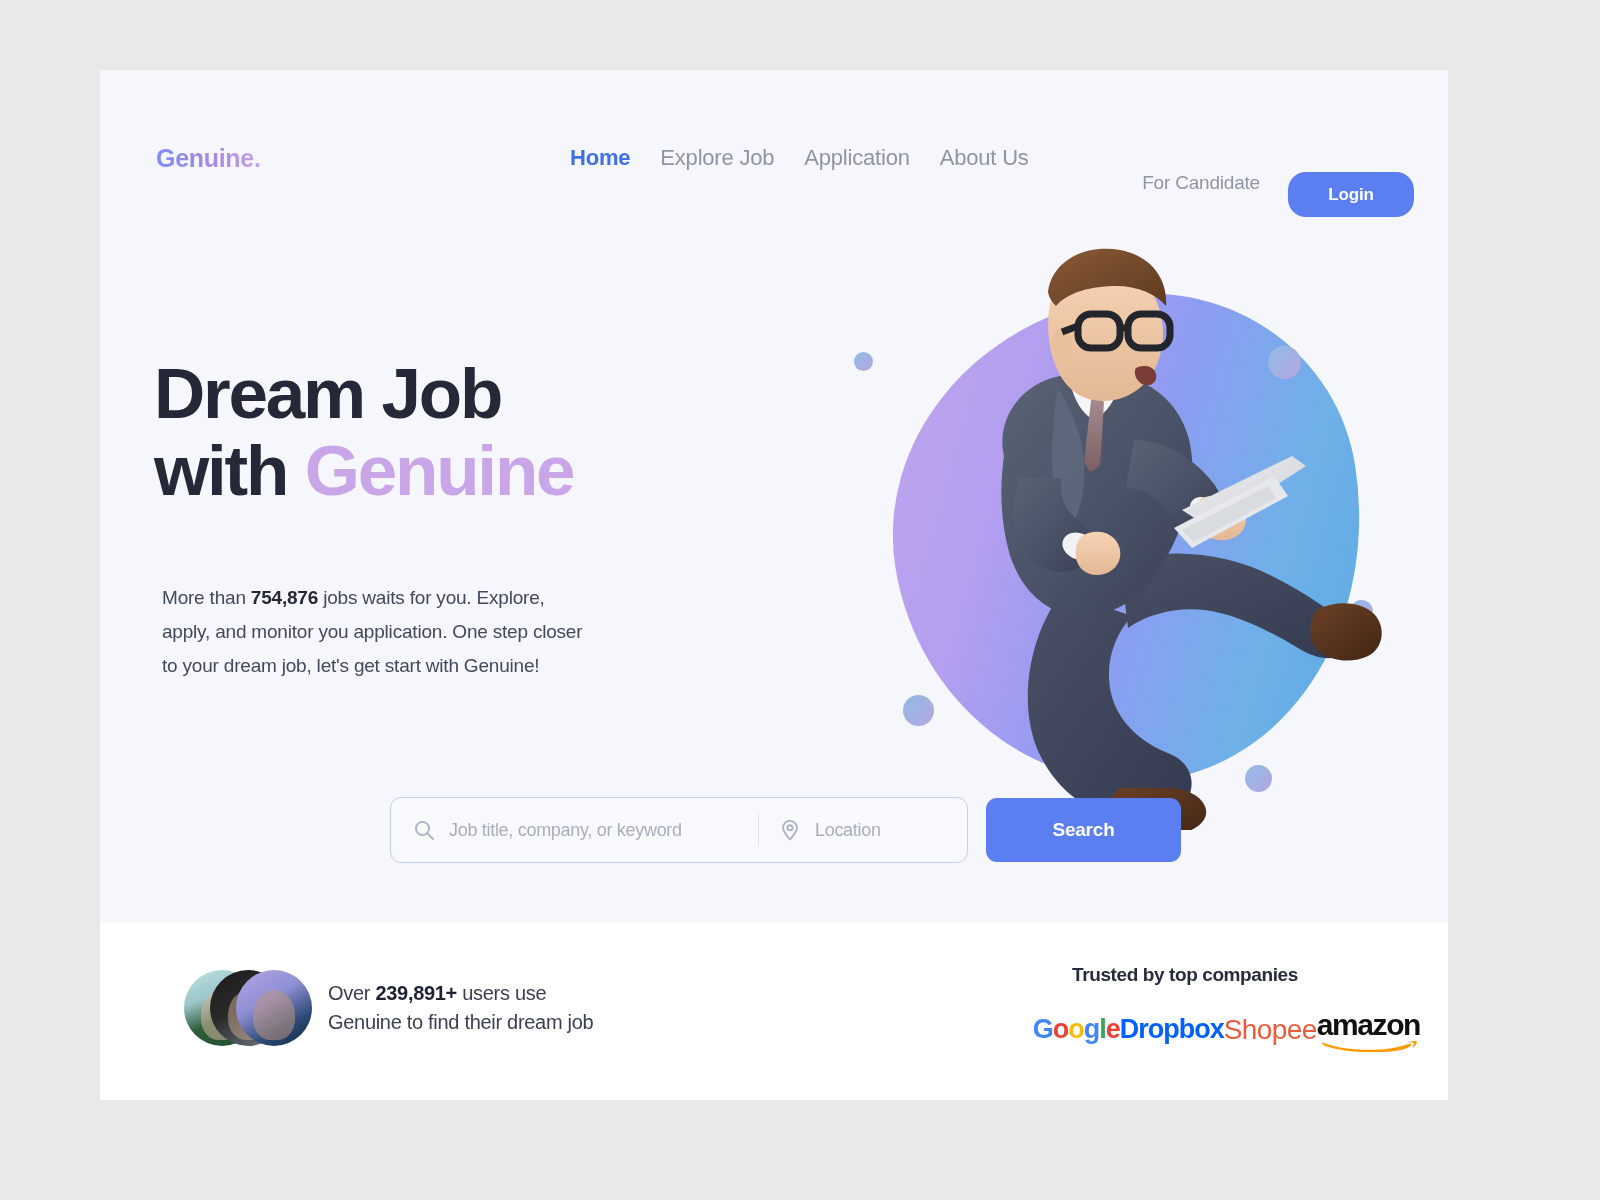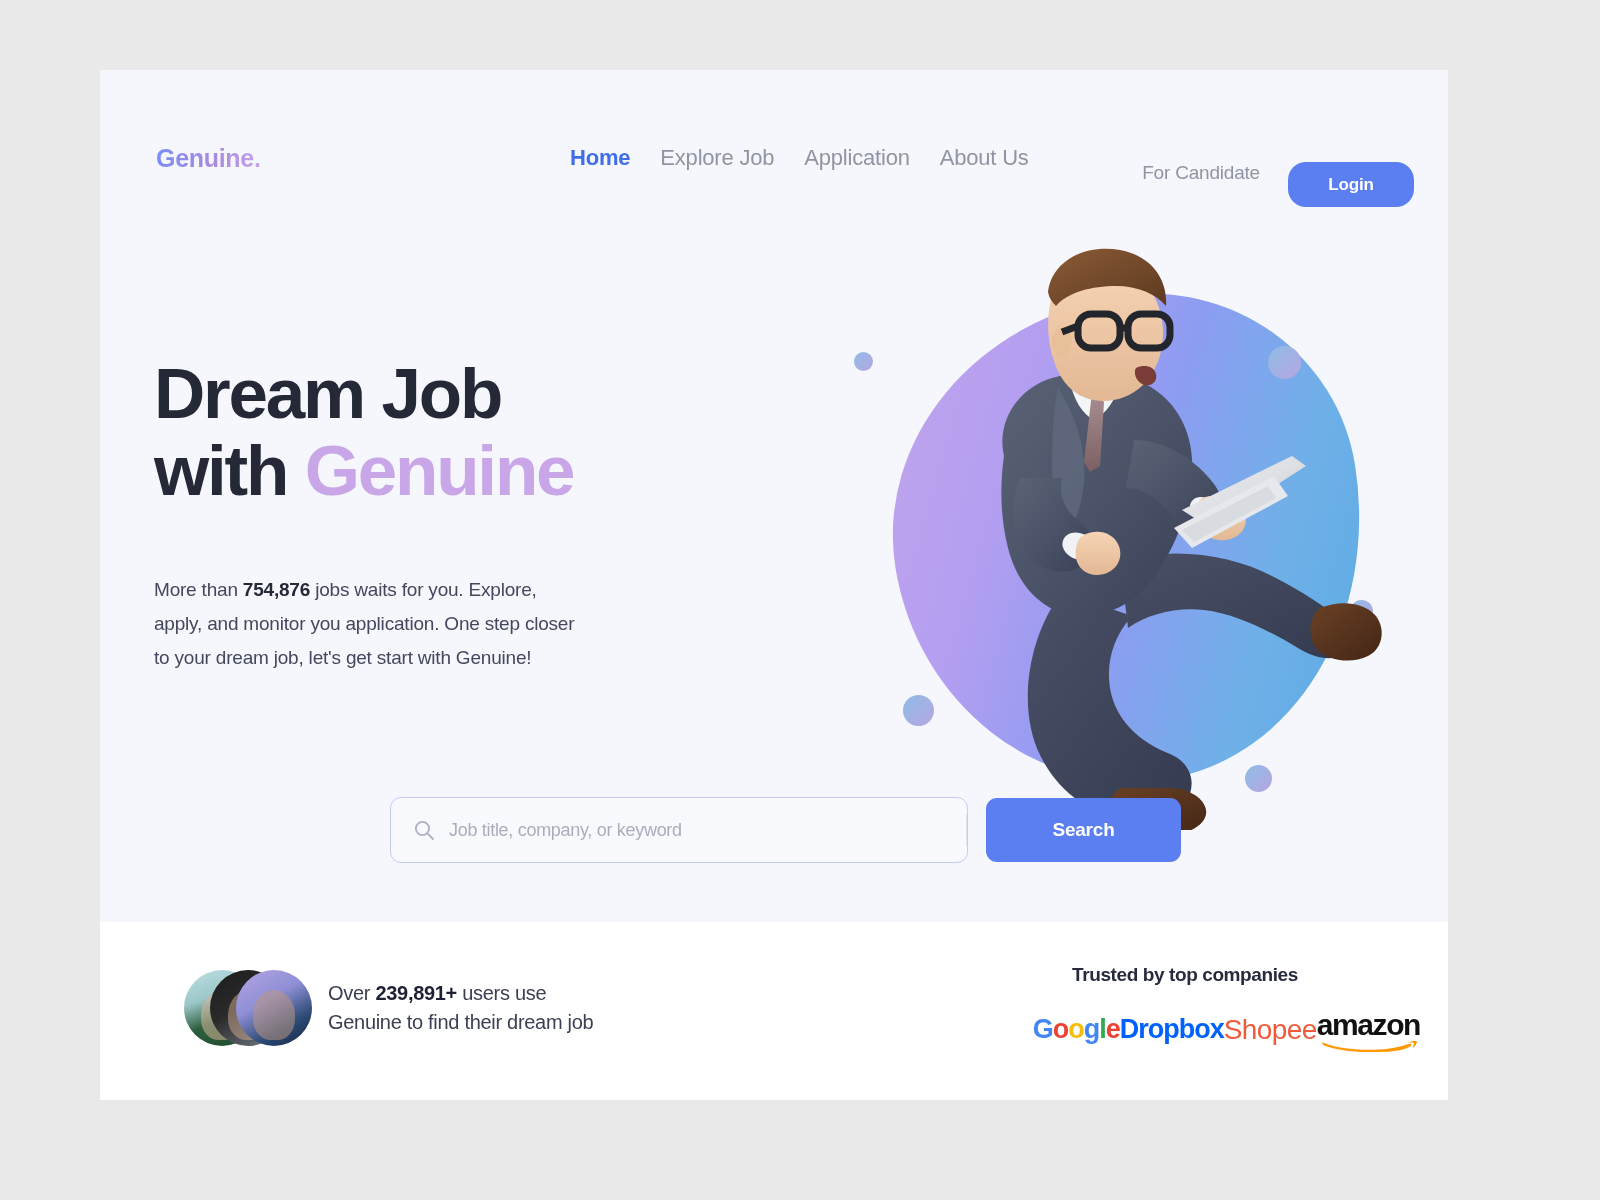--- a/index.html
+++ b/index.html
@@ -73,21 +73,21 @@
     white-space: nowrap;
   }
   .nav-item.active {
     color: #3f6fe8;
     font-weight: bold;
   }
 
   .header-right {
     position: absolute;
     right: 34px;
-    top: 68px;
+    top: 78px;
     display: flex;
     align-items: center;
     gap: 28px;
   }
   .for-candidate {
     font-size: 19px;
     color: #9095a3;
     letter-spacing: -0.2px;
     cursor: pointer;
     white-space: nowrap;
@@ -119,21 +119,21 @@
     font-size: 71px;
     line-height: 77px;
     font-weight: bold;
     letter-spacing: -2.2px;
     color: #252836;
   }
   .headline .accent {
     color: #c9a6e8;
   }
   .subcopy {
-    margin: 0;
+    margin: 8px;
     padding-top: 64px;
     font-size: 19px;
     line-height: 34px;
     color: #43485c;
     letter-spacing: -0.2px;
     max-width: 430px;
   }
   .subcopy b {
     font-weight: bold;
     color: #252836;
@@ -478,20 +478,29 @@
             <svg width="24" height="24" viewBox="0 0 24 24" fill="none" stroke="currentColor" stroke-width="1.9">
               <circle cx="10.5" cy="10.5" r="6.6"></circle>
               <path d="M15.4 15.4 L21 21" stroke-linecap="round"></path>
             </svg>
           </span>
           <input type="text" placeholder="Job title, company, or keyword" style="">
         </div>
 
         <div class="divider"></div>
 
+        <div class="field field-loc">
+          <span class="field-icon">
+            <svg width="24" height="24" viewBox="0 0 24 24" fill="none" stroke="currentColor" stroke-width="1.9">
+              <path d="M12 21.5c4.2-5 7-8.3 7-11.6A7 7 0 0 0 5 9.9c0 3.3 2.8 6.6 7 11.6Z" stroke-linejoin="round"></path>
+              <circle cx="12" cy="9.8" r="2.6"></circle>
+            </svg>
+          </span>
+          <input type="text" placeholder="Location" style="">
+        </div>
       </div>
 
       <button class="search-btn">Search</button>
     </div>
 
   </div>
 
   <div class="bottom">
 
     <div class="social-proof">

